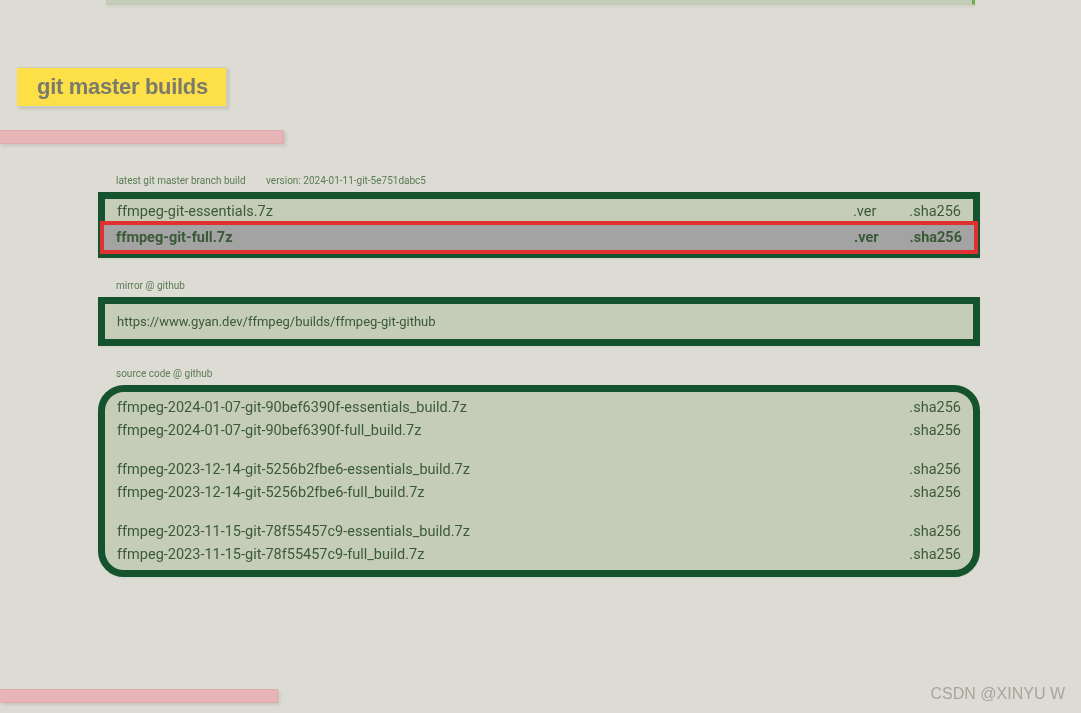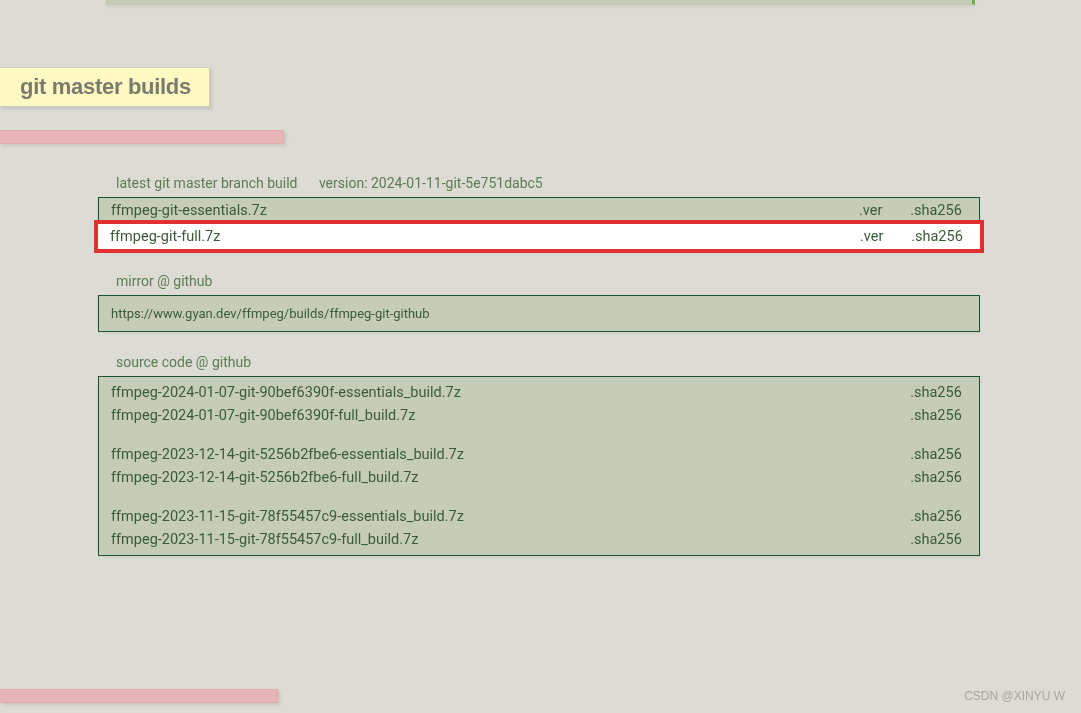--- a/index.html
+++ b/index.html
@@ -17,23 +17,23 @@
     top: 0; left: 106px; right: 106px;
     height: 5px;
     background: #c5cdb9;
     border: 1px solid #c0c8b2;
     border-top: none;
     border-right: 3px solid #6fae4e;
     box-shadow: 0 2px 3px rgba(0,0,0,0.06);
   }
   .heading-box {
     position: absolute;
-    top: 67px; left: 0;
+    top: 67px; left: 17px;
     padding: 6px 18px 6px 20px;
-    background: #fef9c3;
+    background: #fde047;
     border: 1px solid #d0cdc2;
     border-left: none;
     box-shadow: 2px 2px 3px rgba(0,0,0,0.12);
     font-family: "Segoe UI Semibold", "Segoe UI", sans-serif;
     font-size: 22px;
     font-weight: 600;
     color: #7b7b6d;
     letter-spacing: -0.3px;
   }
   .pink-strip {
@@ -45,61 +45,62 @@
     box-shadow: 2px 2px 3px rgba(0,0,0,0.10);
     border-left: none;
   }
   .pink-top { top: 130px; width: 284px; }
   .pink-bottom { top: 689px; width: 278px; }
   .content {
     position: absolute;
     top: 175px; left: 98px; width: 882px;
   }
   .section-label {
-    font-size: 14px;
+    font-size: 10px;
     color: #5b7b54;
     margin: 0 0 6px 18px;
   }
   .section-label .sub {
     margin-left: 18px;
   }
   .box {
-    border: 1px solid #14532d;
+    border: 7px solid #14532d;
     background: #c5cdb9;
     box-shadow: 0 1px 2px rgba(0,0,0,0.05);
     padding: 0;
     margin-bottom: 22px;
   }
   .row {
     display: flex;
     align-items: center;
     padding: 4px 12px;
     font-size: 14.5px;
     color: #3a5a37;
   }
   .row .name { flex: 1; }
   .row .ver  { width: 46px; margin-left: 48px; }
-  .row .sha  { width: 62px; text-align: center; }
+  .row .sha  { width: 62px; text-align: right; }
   .highlight-row {
     border: 4px solid #e03030;
     margin: -3px -5px -3px -5px;
     position: relative;
-    background: #ffffff;
+    background: #a3a3a3;
+    font-weight: bold;
   }
   .link-box {
     padding: 10px 12px;
     font-size: 13px;
     color: #3a5a37;
   }
   .spacer { height: 16px; }
   .older-box .row { padding: 3px 12px; }
   .watermark {
     position: absolute;
     right: 16px; bottom: 10px;
-    font-size: 12px;
+    font-size: 16px;
     color: rgba(120,120,110,0.55);
     font-family: Arial, sans-serif;
   }
   a.lnk { color:#3a5a37; text-decoration:none; cursor:pointer; }
 </style>
 </head>
 <body>
 
 <div class="top-strip"></div>
 
@@ -126,21 +127,21 @@
       </div>
     </div>
 
   <div class="section-label">mirror @ github</div>
   <div class="box link-box">
     <a class="lnk">https://www.gyan.dev/ffmpeg/builds/ffmpeg-git-github</a>
   </div>
 
   <div class="section-label">source code @ github</div>
 
-  <div class="box older-box" id="older-box" style="padding-top: 4px; padding-bottom: 4px;">
+  <div class="box older-box" id="older-box" style="padding-top: 4px; padding-bottom: 4px; border-radius: 26px;">
       <div class="row">
         <a class="lnk name">ffmpeg-2024-01-07-git-90bef6390f-essentials_build.7z</a>
         <a class="lnk sha">.sha256</a>
       </div>
       <div class="row">
         <a class="lnk name">ffmpeg-2024-01-07-git-90bef6390f-full_build.7z</a>
         <a class="lnk sha">.sha256</a>
       </div>
       <div class="spacer"></div>
       <div class="row">

